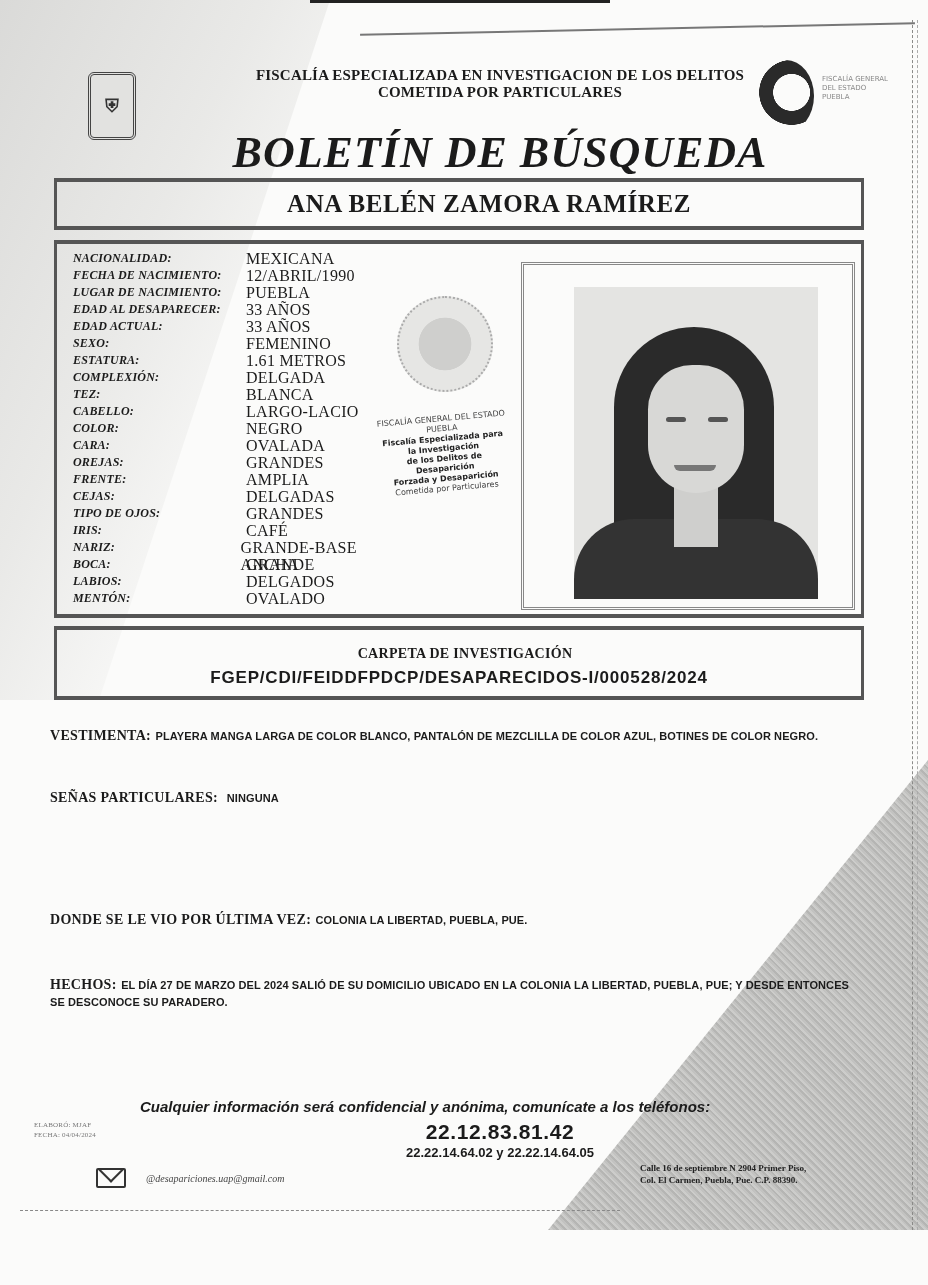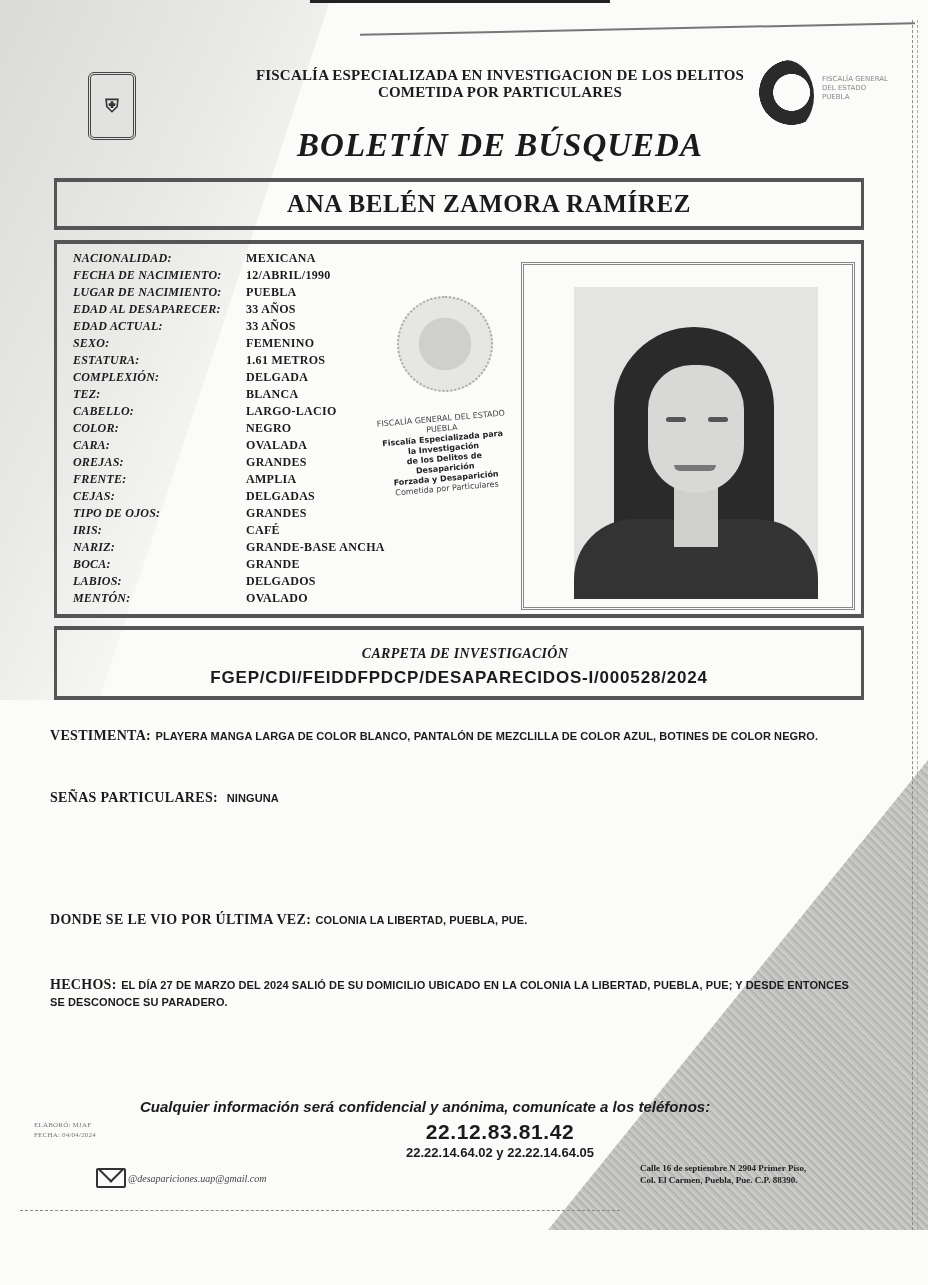--- a/index.html
+++ b/index.html
@@ -47,21 +47,21 @@
     border: 3px double #444; border-radius: 6px; background: #e2e2e0;
     display: flex; align-items: center; justify-content: center;
     font-family: "DejaVu Sans", sans-serif; font-size: 18px; font-weight: bold; color: #333;
   }
   .header-text {
     position: absolute; left: 230px; top: 67px; width: 540px; text-align: center;
     font-size: 15px; font-weight: bold; line-height: 17px; letter-spacing: 0.2px;
   }
   .bulletin-title {
     position: absolute; left: 230px; top: 127px; width: 540px; text-align: center;
-    font-size: 33px; font-style: italic; font-weight: bold; letter-spacing: 1px;
+    font-size: 44px; font-style: italic; font-weight: bold; letter-spacing: 1px;
   }
   .logo-right {
     position: absolute; left: 758px; top: 60px; width: 56px; height: 72px;
     border-radius: 50%; background: radial-gradient(circle at 60% 45%, #fbfbfa 0 35%, #2a2a2a 36% 62%, transparent 63%);
   }
   .logo-right-text {
     position: absolute; left: 822px; top: 75px; width: 80px;
     font-family: "DejaVu Sans", sans-serif; font-size: 7px; line-height: 9px; color: #888;
   }
 
@@ -80,21 +80,21 @@
     border: 4px solid #555; border-left-width: 3px; border-right-width: 3px;
     box-sizing: border-box;
   }
   .fields {
     position: absolute; left: 16px; top: 6px; width: 340px;
   }
   .field-row { display: flex; height: 17px; line-height: 17px; }
   .field-label {
     width: 173px; font-size: 12px; font-weight: bold; font-style: italic; letter-spacing: 0.2px;
   }
-  .field-value { font-size: 12px; font-weight: bold; letter-spacing: 0.3px; }
+  .field-value { font-size: 16px; font-weight: normal; letter-spacing: 0.3px; }
 
   .seal {
     position: absolute; left: 340px; top: 52px; width: 92px; height: 92px;
     border-radius: 50%; border: 2px dotted #aaa;
     background: radial-gradient(circle, #cfcfcd 0 40%, #e6e6e4 41% 100%);
   }
   .seal-text {
     position: absolute; left: 322px; top: 170px; width: 130px; text-align: center;
     font-family: "DejaVu Sans", sans-serif; font-size: 8px; line-height: 10px; color: #444;
     transform: rotate(-5deg);
@@ -126,21 +126,21 @@
   .photo .neck {
     position: absolute; left: 100px; top: 200px; width: 44px; height: 60px; background: #cfcfcd;
   }
 
   
   .case-box {
     position: absolute; left: 54px; top: 626px; width: 810px; height: 74px;
     border: 4px solid #555; border-left-width: 3px; border-right-width: 3px;
     box-sizing: border-box; text-align: center;
   }
-  .case-label { margin-top: 16px; font-size: 14px; font-weight: bold; font-style: italic; letter-spacing: 0.3px; margin-left: 12px; }
+  .case-label { margin-top: 16px; font-size: 14px; font-weight: bold; letter-spacing: 0.3px; margin-left: 12px; }
   .case-number { margin-top: 6px; font-size: 17px; font-weight: bold; letter-spacing: 0.8px; font-family: "Liberation Sans", sans-serif; }
 
   
   .detail {
     position: absolute; left: 50px; width: 815px;
     font-family: "Liberation Sans", sans-serif; line-height: 14px;
   }
   .d-label { font-size: 14px; font-weight: bold; font-family: "Liberation Serif", serif; letter-spacing: 0.3px; }
   .d-value { font-size: 11px; font-weight: bold; letter-spacing: 0.1px; }
 
@@ -155,21 +155,21 @@
   }
   .phone-alt {
     position: absolute; left: 340px; top: 1145px; width: 320px; text-align: center;
     font-family: "Liberation Sans", sans-serif; font-size: 13px; font-weight: bold;
   }
   .elaboro {
     position: absolute; left: 34px; top: 1120px; width: 110px;
     font-size: 7px; line-height: 10px; color: #777; letter-spacing: 0.2px;
   }
   .email-wrap {
-    position: absolute; left: 96px; top: 1168px; display: flex; align-items: center;
+    position: absolute; left: 96px; top: 1168px; display: flex; align-items: center; gap: 18px;
   }
   .mail-icon {
     width: 30px; height: 20px; border: 2px solid #333; box-sizing: border-box; position: relative; border-radius: 2px;
   }
   .mail-icon::before {
     content: ""; position: absolute; left: 3px; top: -8px; width: 18px; height: 18px;
     border-right: 2px solid #333; border-bottom: 2px solid #333; transform: rotate(45deg); transform-origin: center;
     top: -9px; left: 4px; width: 16px; height: 16px;
   }
   .email-text {

